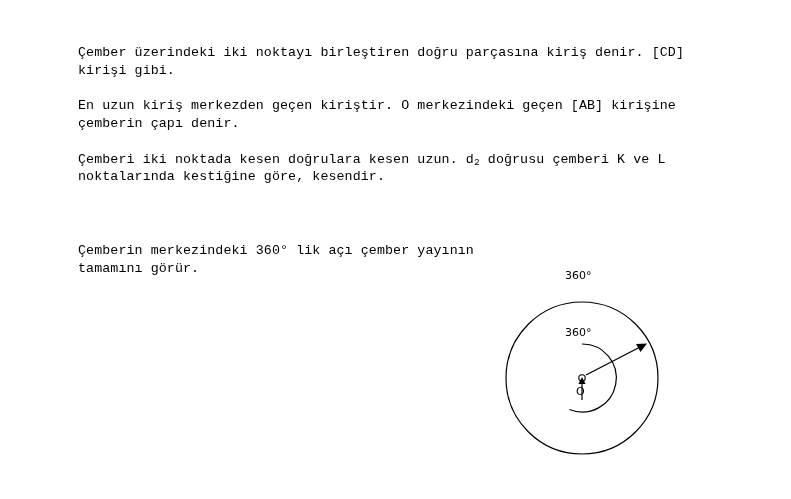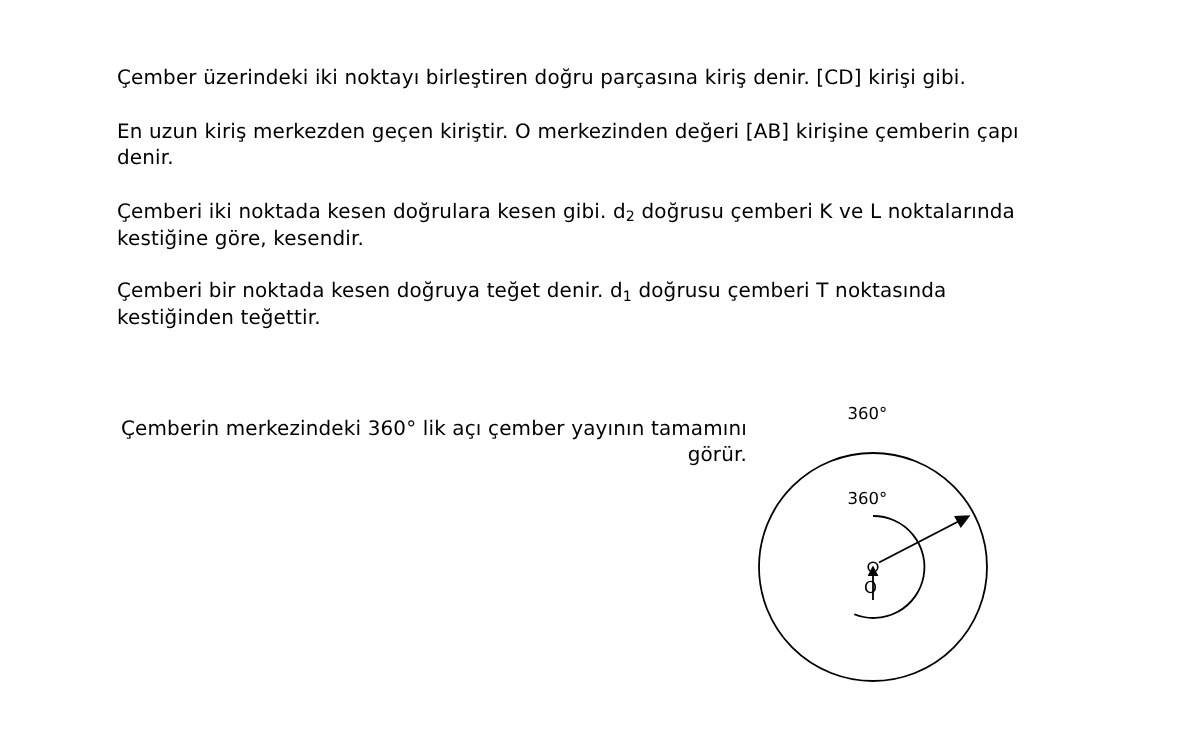--- a/index.html
+++ b/index.html
@@ -19,30 +19,30 @@
     position: absolute;
     left: 0; top: 0;
     width: 791px;
     height: 499px;
   }
   .text-col {
     position: absolute;
     left: 78px;
     top: 44px;
     width: 610px;
+    font-family: Liberation Mono, monospace;
   }
   .para {
     font-size: 13.3px;
     line-height: 1.33;
     margin: 0 0 18px 0;
     letter-spacing: 0.1px;
   }
   .para.narrow {
     width: 420px;
-    text-align: right;
   }
   .para sub {
     font-size: 9.5px;
     vertical-align: -0.25em;
     line-height: 0;
   }
   .spacer-block {
     height: 38px;
   }
   .figure {
@@ -63,25 +63,24 @@
 </style>
 </head>
 <body>
 
 <div class="page">
 
   <div class="text-col">
 
     <p class="para">Çember üzerindeki iki noktayı birleştiren doğru parçasına kiriş denir. [CD] kirişi gibi.</p>
 
-    <p class="para">En uzun kiriş merkezden geçen kiriştir. O merkezinden değeri [AB] kirişine çemberin çapı denir.</p>
+    <p class="para">En uzun kiriş merkezden geçen kiriştir. O merkezindeki geçen [AB] kirişine çemberin çapı denir.</p>
 
-    <p class="para"><span>Çemberi iki noktada kesen doğrulara kesen gibi. d</span><sub>2</sub><span> doğrusu çemberi K ve L noktalarında kestiğine göre, kesendir.</span></p>
+    <p class="para"><span>Çemberi iki noktada kesen doğrulara kesen uzun. d</span><sub>2</sub><span> doğrusu çemberi K ve L noktalarında kestiğine göre, kesendir.</span></p>
 
-    <p class="para"><span>Çemberi bir noktada kesen doğruya teğet denir. d</span><sub>1</sub><span> doğrusu çemberi T noktasında kestiğinden teğettir.</span></p>
 
     <div class="spacer-block"></div>
 
     <p class="para narrow">Çemberin merkezindeki 360° lik açı çember yayının tamamını görür.</p>
 
 
   </div>
 
   <div class="figure">
     <svg width="240" height="200" viewBox="0 0 240 200" xmlns="http://www.w3.org/2000/svg">

